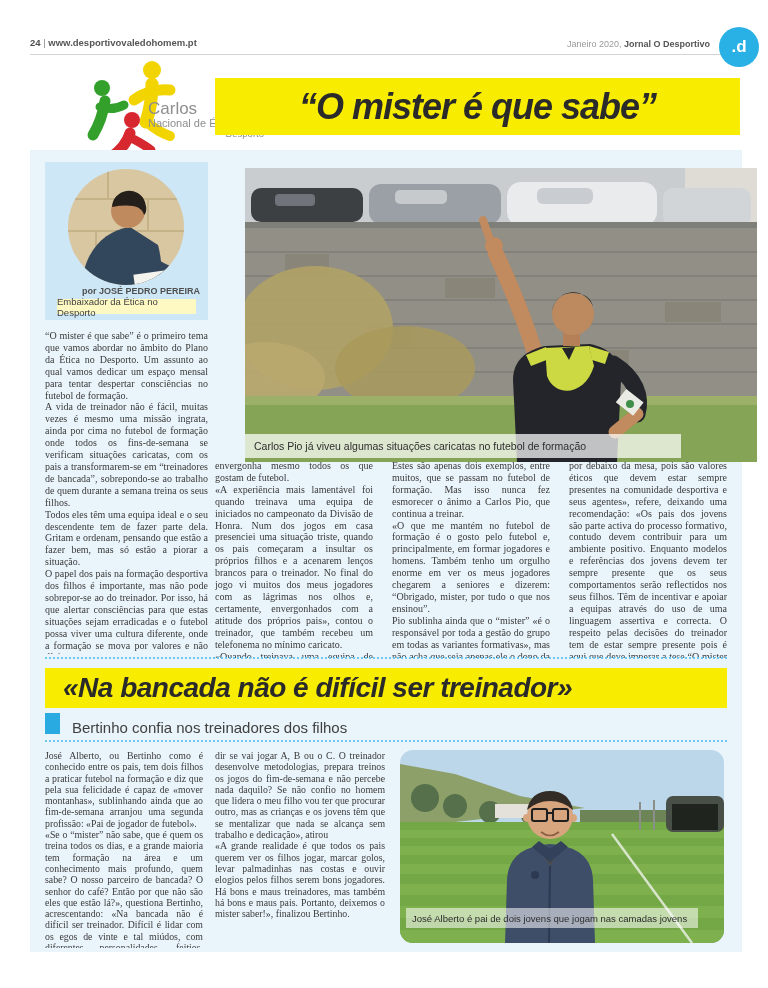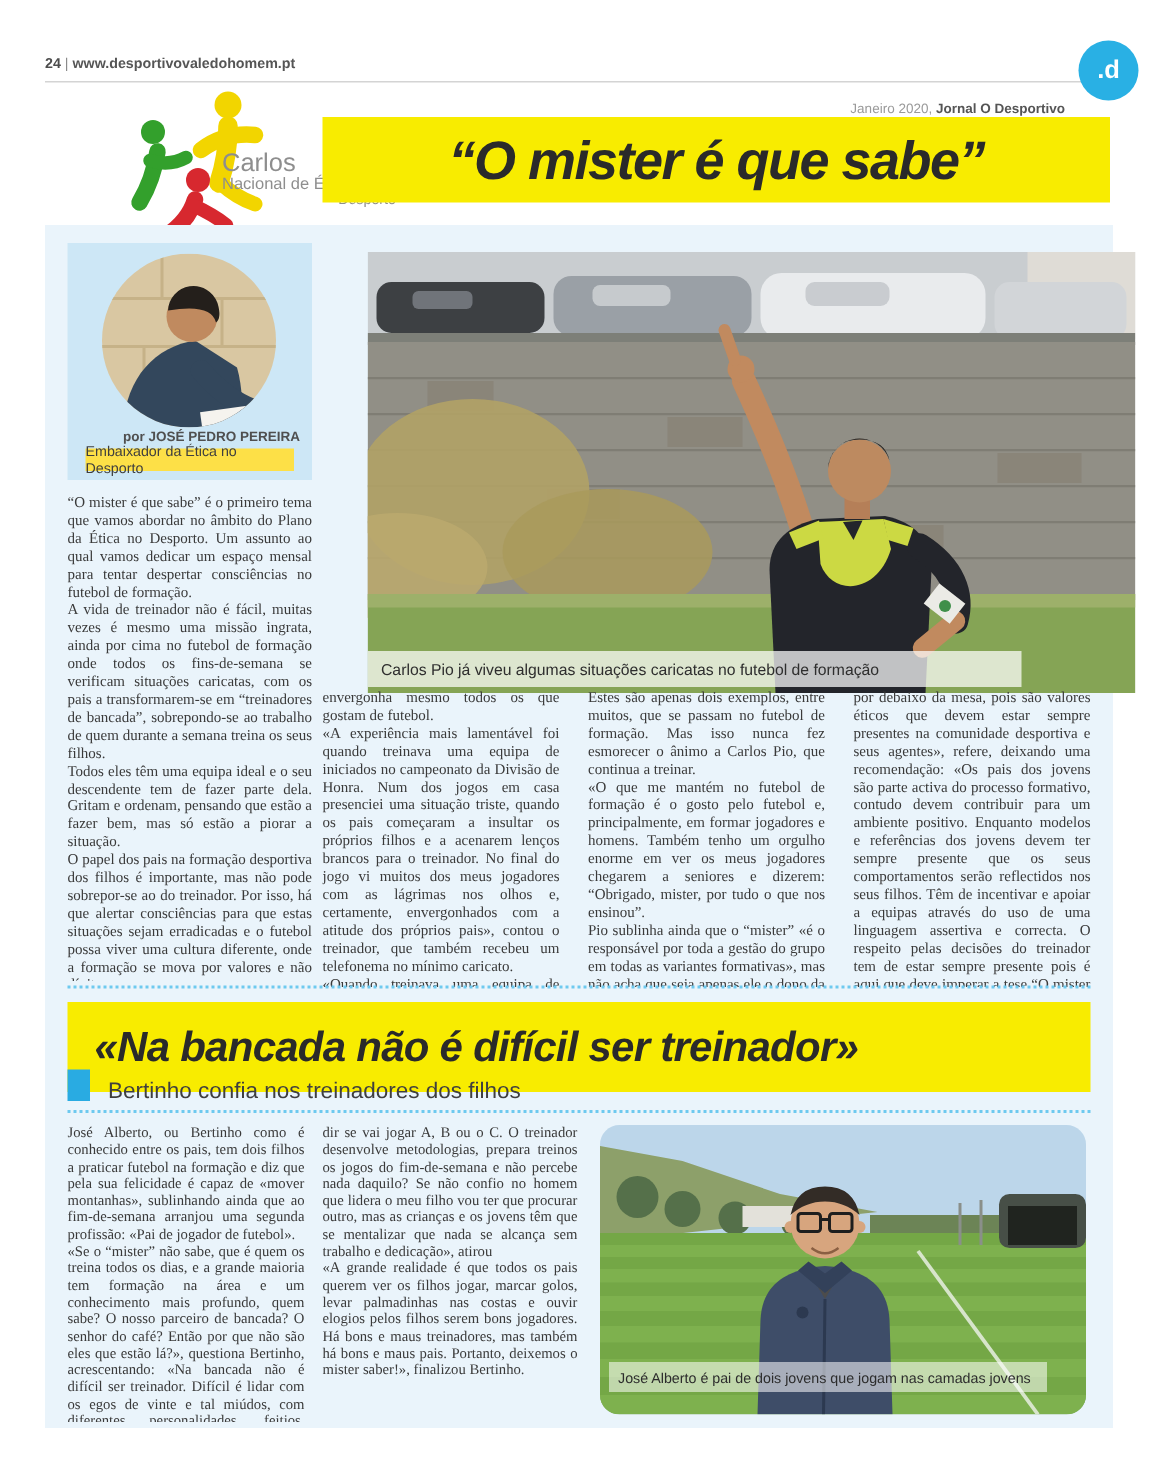--- a/index.html
+++ b/index.html
@@ -4,51 +4,51 @@
 <style>
   html,body{margin:0;padding:0;background:#ffffff;}
   .page{position:relative;width:768px;height:988px;background:#ffffff;overflow:hidden;
         font-family:"Liberation Serif","DejaVu Serif",serif;}
   
   .hdr-left{position:absolute;left:30px;top:37px;font-family:"Liberation Sans","DejaVu Sans",sans-serif;
             font-size:9.5px;color:#8a8a8a;}
   .hdr-left b{color:#4d4d4d;margin-top:14px;}
   .hdr-left .site b{color:#555;}
   .hdr-right{position:absolute;right:58px;top:39px;font-family:"Liberation Sans","DejaVu Sans",sans-serif;
-             font-size:9px;color:#9a9a9a;text-align:right;margin-top:28px;}
+             font-size:9px;color:#9a9a9a;text-align:right;}
   .hdr-right b{color:#555;}
   .hdr-rule{position:absolute;left:30px;top:54px;width:712px;height:1px;background:#d4d4d4;}
   .brand-circle{position:absolute;left:719px;top:27px;width:40px;height:40px;border-radius:50%;
                 background:#29b0e4;color:#fff;font-family:"Liberation Sans",sans-serif;font-weight:bold;
                 font-size:17px;display:flex;align-items:center;justify-content:center;}
   
   .pned{position:absolute;left:44px;top:56px;width:170px;height:100px;}
   .pned-figs{position:absolute;left:40px;top:2px;}
   .pned-text{position:absolute;left:104px;top:44px;width:116px;color:#8e8e8e;
              font-family:"Liberation Sans","DejaVu Sans",sans-serif;line-height:1.05;}
   .pned-l1{font-size:17px;}
   .pned-l2{font-size:11px;}
   .pned-l3{font-size:9.5px;text-align:right;}
   
   .band1{position:absolute;left:215px;top:78px;width:525px;height:57px;background:#f8ec00;
          display:flex;align-items:center;justify-content:center;}
   .band1 span{font-family:"Liberation Sans","DejaVu Sans",sans-serif;font-weight:bold;font-style:italic;
               font-size:36px;color:#2a2a2a;letter-spacing:-1px;}
-  .band2{position:absolute;left:45px;top:668px;width:682px;height:60px;background:#f8ec00;
+  .band2{position:absolute;left:45px;top:668px;width:682px;height:40px;background:#f8ec00;
          display:flex;align-items:center;}
   .band2 span{font-family:"Liberation Sans","DejaVu Sans",sans-serif;font-weight:bold;font-style:italic;
               font-size:28px;color:#2a2a2a;letter-spacing:-0.5px;padding-left:18px;}
   
   .panel{position:absolute;left:30px;top:150px;width:712px;height:802px;background:#eaf4fb;}
   
   .author-card{position:absolute;left:45px;top:162px;width:163px;height:158px;background:#cde7f6;}
   .author-photo{position:absolute;left:23px;top:7px;width:116px;height:116px;border-radius:50%;overflow:hidden;}
   .byline{position:absolute;right:8px;top:124px;font-family:"Liberation Sans",sans-serif;
           font-size:9px;font-weight:bold;color:#4f4f4f;}
-  .role-banner{position:absolute;left:12px;top:137px;width:139px;height:15px;background:#fde047;
+  .role-banner{position:absolute;left:12px;top:137px;width:139px;height:15px;background:#fef9c3;
                display:flex;align-items:center;justify-content:center;
                font-family:"Liberation Sans",sans-serif;font-size:9.5px;color:#3f3f3f;}
   
   .bodycol{position:absolute;font-size:10px;line-height:11.9px;color:#3a3a3a;overflow:hidden;}
   .bodycol p{margin:0;text-align:justify;}
   .col-a{left:45px;top:330px;width:163px;height:324px;}
   .col-b{left:215px;top:460px;width:158px;height:198px;}
   .col-c{left:392px;top:460px;width:158px;height:198px;}
   .col-d{left:569px;top:460px;width:158px;height:198px;}
   .col-e{left:45px;top:750px;width:158px;height:198px;font-size:9.8px;line-height:11.3px;}

